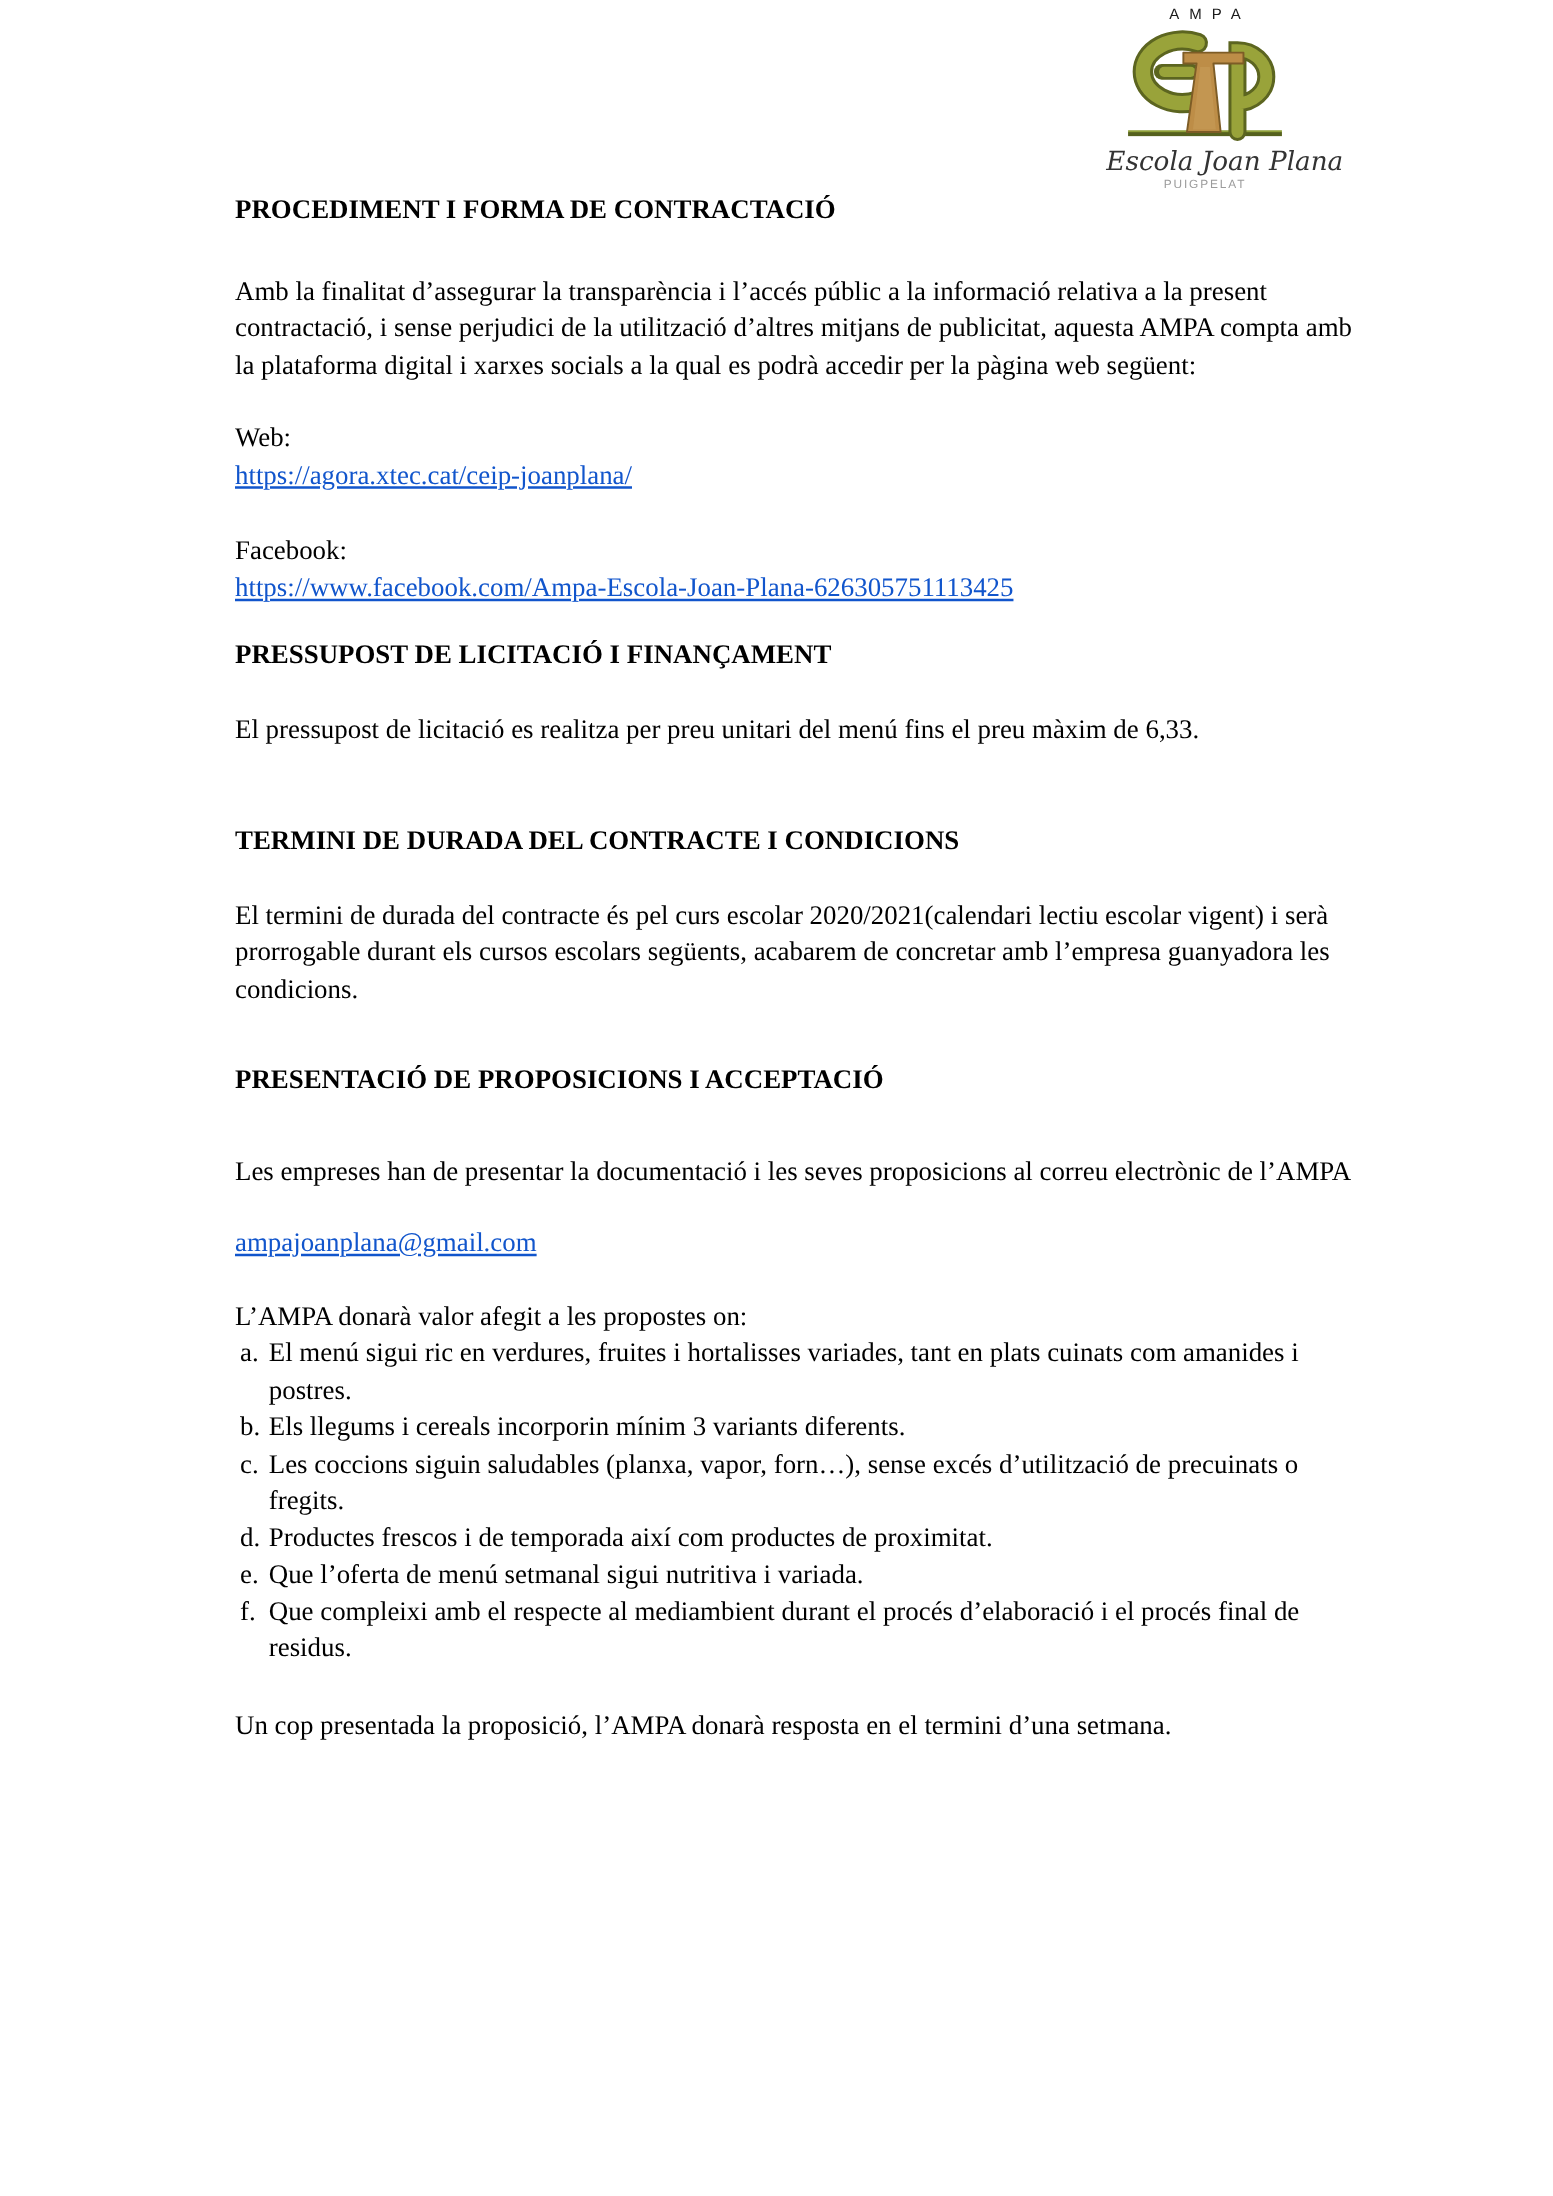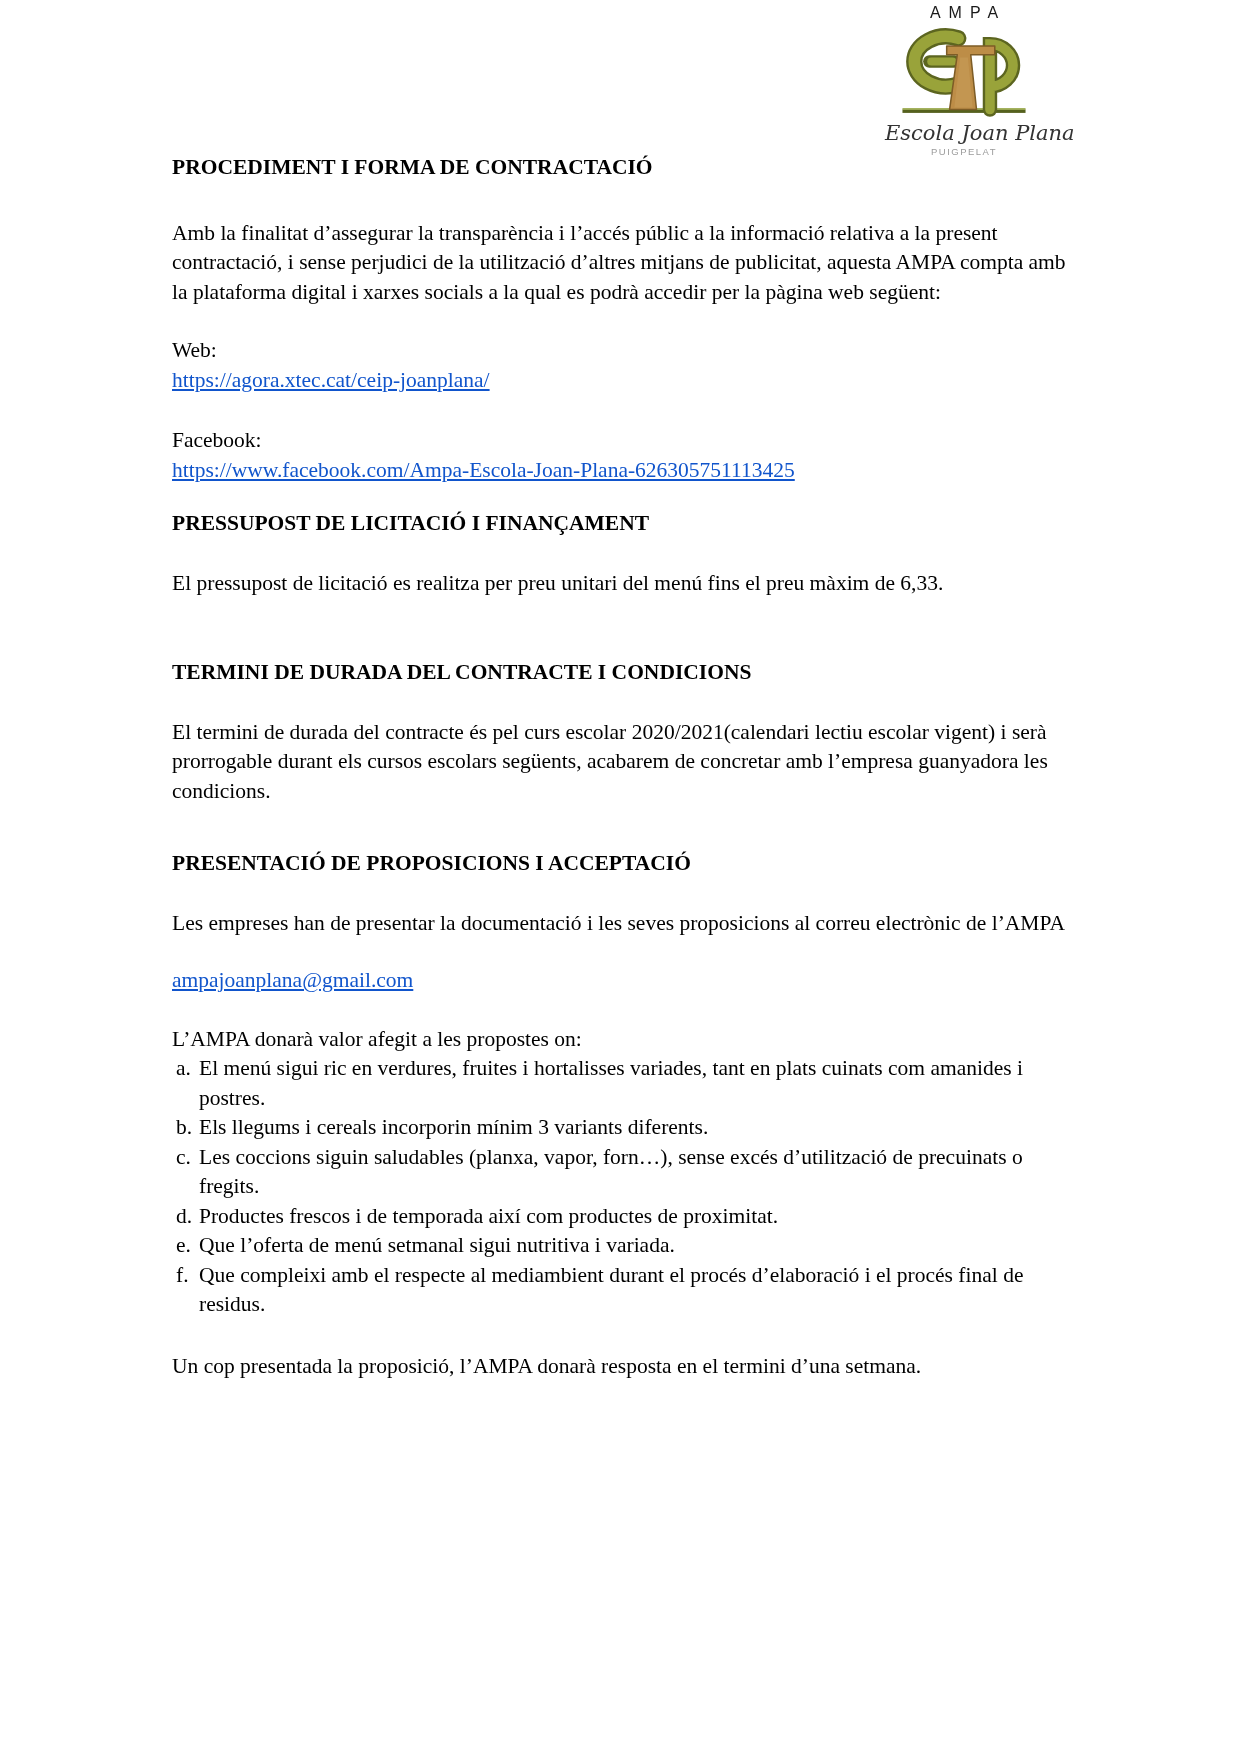--- a/index.html
+++ b/index.html
@@ -16,21 +16,21 @@
   
   .logo {
     position: absolute;
     left: 885px;
     top: 4px;
     width: 158px;
     text-align: center;
   }
   .logo-ampa {
     font-family: "Liberation Sans", sans-serif;
-    font-size: 16px;
+    font-size: 12px;
     font-weight: 500;
     letter-spacing: 8px;
     padding-left: 8px;
     color: #1a1a1a;
   }
   .logo-tree { display: block; margin: 1px auto 0; width: 142px; height: 100px; }
   .logo-school {
     font-family: "DejaVu Serif", serif;
     font-style: italic;
     font-size: 21px;
@@ -42,39 +42,39 @@
     font-family: "Liberation Sans", sans-serif;
     font-size: 9.5px;
     letter-spacing: 1.5px;
     color: #9b9b9b;
     margin-top: 1px;
   }
 
   
   .content {
     position: absolute;
-    left: 172px;
+    left: 188px;
     top: 153px;
     width: 903px;
     font-size: 21.5px;
     line-height: 29.5px;
   }
   .content p, .content h2, .content ul { margin: 0; padding: 0; }
   .hd { font-weight: bold; font-size: 21.5px; line-height: 29.5px; }
 
   #p1       { margin-top: 36px; }
   #weblabel { margin-top: 29px; }
   .linkline { padding-left: 27px; }
   #fblabel  { margin-top: 31px; }
   #h2       { margin-top: 24px; }
   #p2       { margin-top: 30px; }
   #h3       { margin-top: 60px; }
   #p3       { margin-top: 30px; }
   #h4       { margin-top: 43px; }
-  #p4       { margin-top: 30px; }
+  #p4       { margin-top: 44px; }
   #emailline{ margin-top: 28px; }
   #p5       { margin-top: 29px; }
   #p6       { margin-top: 32px; }
 
   a.doclink {
     color: #1155cc;
     text-decoration: underline;
     cursor: pointer;
   }
 

